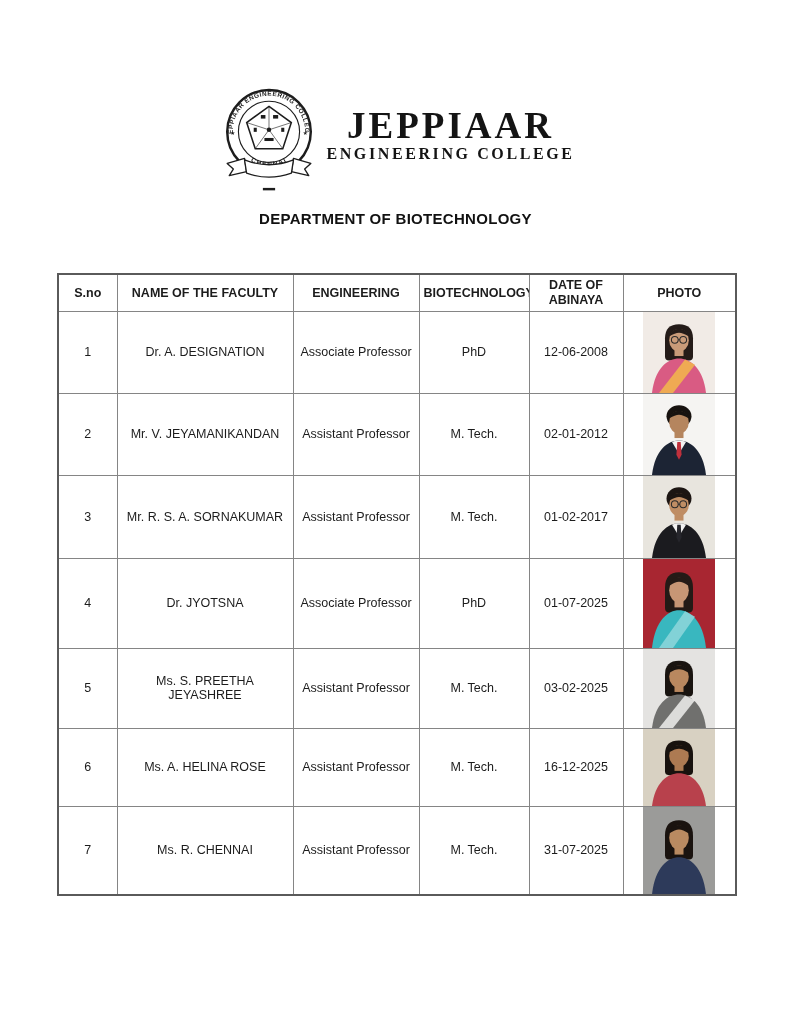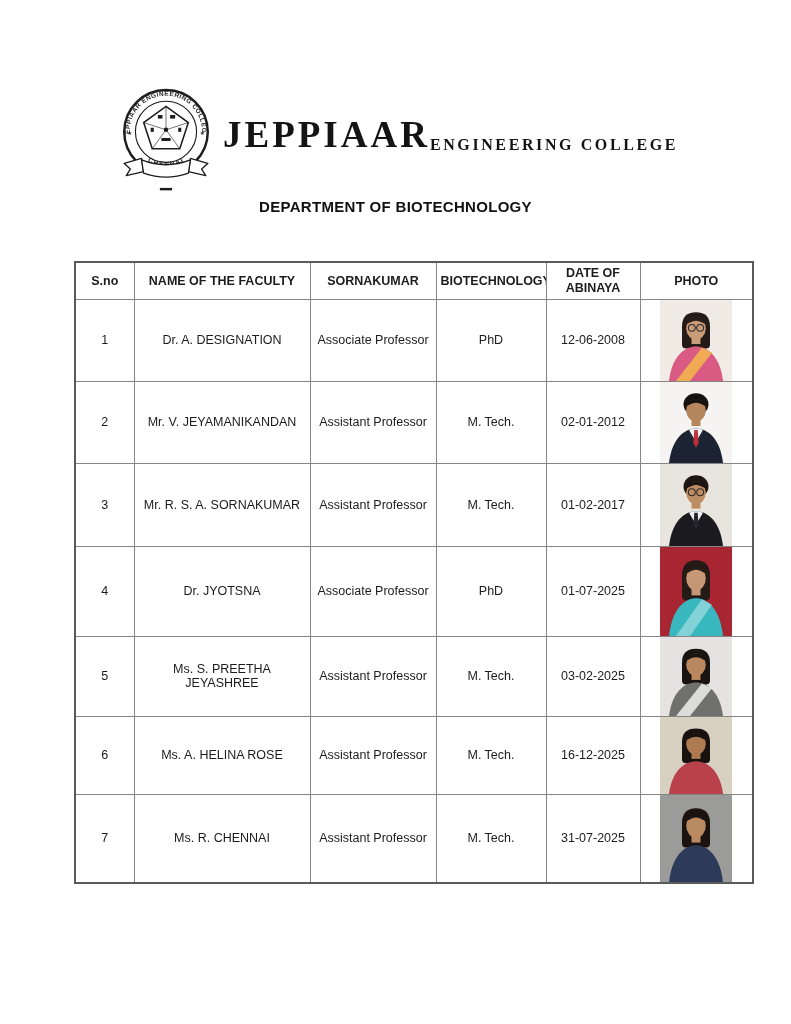--- a/index.html
+++ b/index.html
@@ -3,37 +3,37 @@
 <meta charset="utf-8">
 <style>
   html,body{margin:0;padding:0;background:#ffffff;}
   .page{
     width:791px;height:1024px;background:#ffffff;margin:0 auto;
     font-family:"Liberation Sans",sans-serif;color:#1c1c1c;
     padding-top:88px;box-sizing:border-box;overflow:hidden;
   }
   
   .letterhead{display:flex;justify-content:center;align-items:center;gap:4px;height:104px;}
-  .college-text{display:flex;align-items:flex-end;margin-top:-10px;}
+  .college-text{display:flex;flex-direction:column;align-items:center;margin-top:-10px;}
   .college-name{
     font-family:"Liberation Serif",serif;font-weight:bold;font-size:37px;
     letter-spacing:3px;color:#141414;line-height:1.05;
   }
   .college-sub{
     font-family:"Liberation Serif",serif;font-weight:bold;font-size:16px;
     letter-spacing:2.6px;color:#141414;margin-top:0;
   }
   .dept-title{
     text-align:center;font-weight:bold;font-size:15px;letter-spacing:0.3px;
-    color:#111;margin-top:6px;
+    color:#111;margin-top:18px;
   }
   
   table.faculty-table{
     border-collapse:collapse;table-layout:fixed;
-    width:678px;margin-left:74px;margin-top:46px;
+    width:678px;margin-left:57px;margin-top:46px;
     border:2px solid #5a5a5a;
   }
   .faculty-table th,.faculty-table td{
     border:1px solid #858585;text-align:center;vertical-align:middle;
     font-size:12.5px;padding:2px 4px;overflow:hidden;
   }
   .faculty-table thead tr{height:37px;}
   .faculty-table th{font-weight:bold;line-height:1.15;}
   .faculty-table tbody tr:nth-child(1){height:82px;}
   .faculty-table tbody tr:nth-child(2){height:82px;}
@@ -107,21 +107,21 @@
         <col style="width:176px">
         <col style="width:126px">
       <col style="width:110px">
         <col style="width:94px">
         <col style="width:113px">
     </colgroup>
     <thead>
       <tr>
         <th>S.no</th>
         <th>NAME OF THE FACULTY</th>
-        <th>SORNAKUMAR</th>
+        <th>ENGINEERING</th>
         <th>BIOTECHNOLOGY</th>
         <th>DATE OF ABINAYA</th>
         <th>PHOTO</th>
       </tr>
     </thead>
     <tbody>
         <tr>
     <td>1</td>
     <td>Dr. A. DESIGNATION</td>
     <td>Associate Professor</td>

